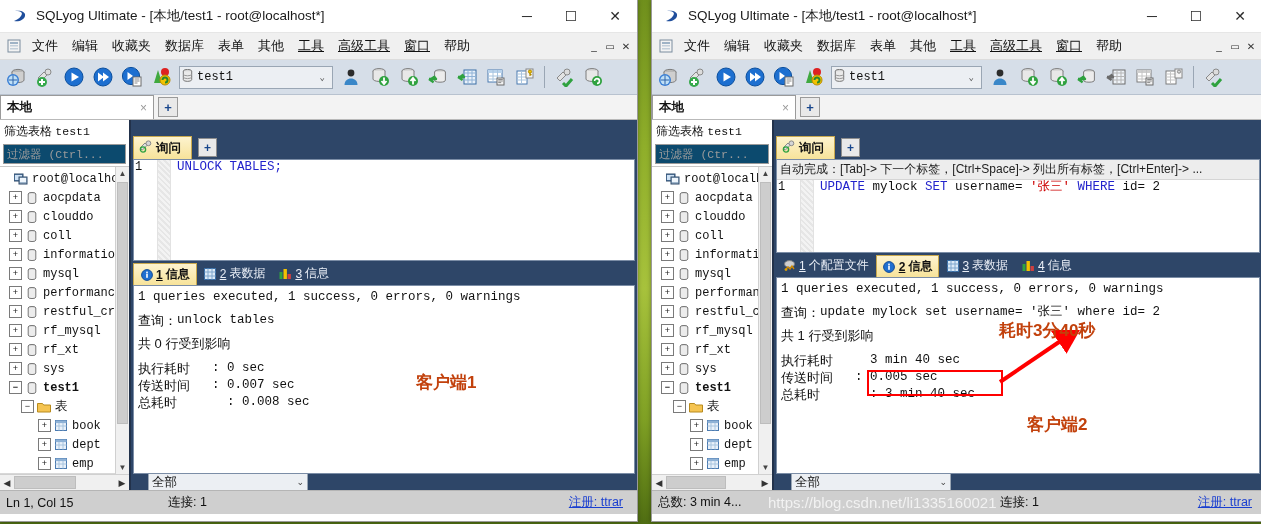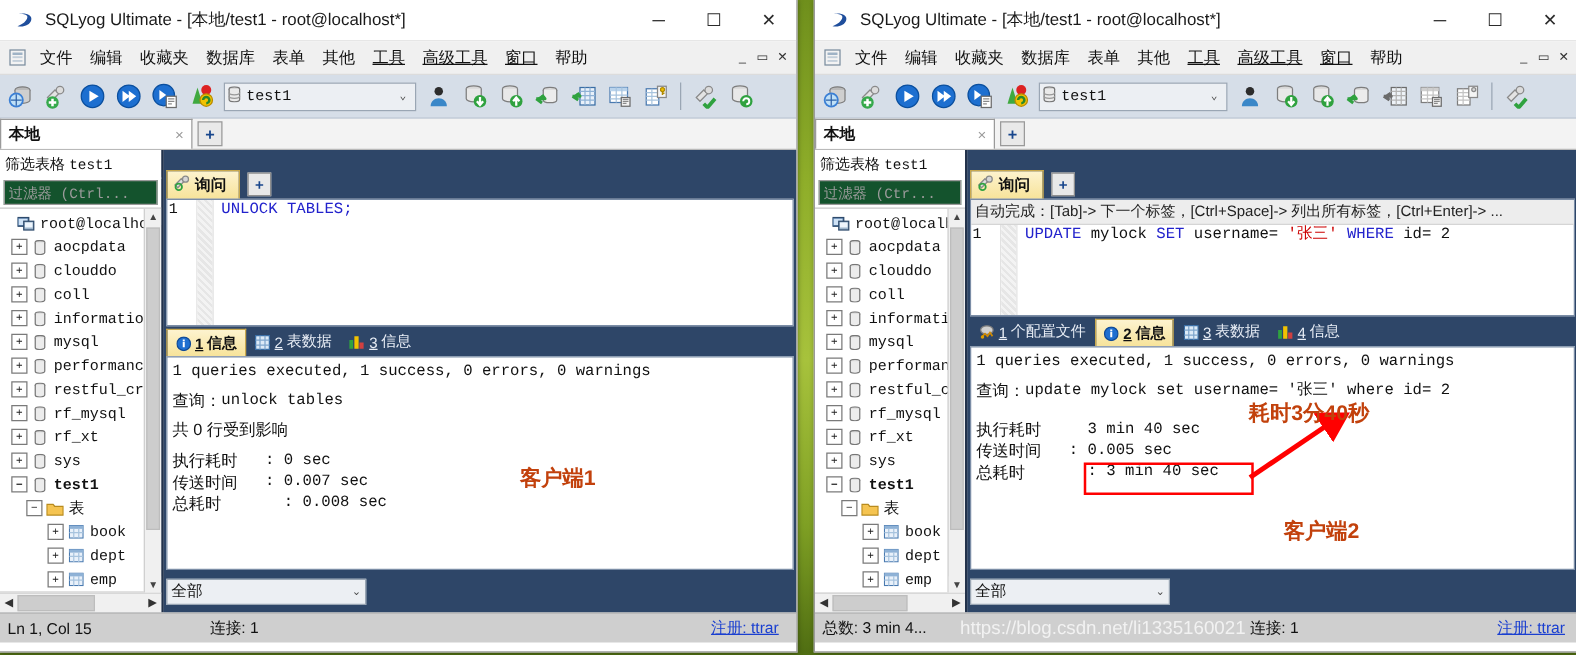--- a/index.html
+++ b/index.html
@@ -54,21 +54,21 @@
 
   
   .wbody{display:flex;height:370px;background:#2e4668;}
   .objpane{background:#ffffff;border-right:2px solid #22324b;display:flex;flex-direction:column;}
   .left .objpane{width:129px;}
   .right .objpane{width:120px;}
 
   .filter-title{font-size:12px;color:#111;padding:3px 4px 2px 4px;white-space:nowrap;
                 font-family:"Liberation Sans",sans-serif;border-bottom:1px solid #fff;}
   .filter-title .mono{font-family:"Liberation Mono",monospace;font-size:11.5px;}
-  .filter-box{margin:1px 3px 2px 3px;height:18px;border:1px solid #9a9a9a;background:#14532d;
+  .filter-box{margin:1px 3px 2px 3px;height:18px;border:1px solid #9a9a9a;background:#0c4a6e;
               display:flex;align-items:center;padding:0 3px;}
   .filter-box span{font-family:"Liberation Mono","DejaVu Sans Mono",monospace;font-size:11.5px;color:#9b9b9b;white-space:nowrap;overflow:hidden;}
 
   .tree-wrap{flex:1;position:relative;overflow:hidden;border-top:1px solid #c8c8c8;}
   .tree{position:absolute;inset:0 13px 0 0;overflow:hidden;padding-top:2px;}
   .tnode{display:flex;align-items:center;height:19px;font-family:"Liberation Mono","DejaVu Sans Mono",monospace;
          font-size:12px;color:#111;white-space:nowrap;}
   .tnode.cjk{font-family:"Liberation Sans",sans-serif;font-size:12.5px;}
   .tog{width:11px;height:11px;border:1px solid #7a7a7a;background:#fff;display:inline-flex;
        align-items:center;justify-content:center;font-size:9px;line-height:1;color:#222;
@@ -117,21 +117,21 @@
   .rtab .ri{width:13px;height:13px;display:inline-flex;align-items:center;justify-content:center;flex:none;}
 
   .results{background:#fff;border:1px solid #7b8da6;margin:0 2px;flex:1;position:relative;overflow:hidden;
            font-family:"Liberation Mono","DejaVu Sans Mono",monospace;font-size:12.5px;color:#111;
            padding:3px 4px;line-height:17px;}
   .rline{white-space:pre;}
   .rcjk{font-family:"Liberation Sans",sans-serif;font-size:13px;}
   .rpair{display:flex;white-space:pre;}
   .rpair .lbl{font-family:"Liberation Sans",sans-serif;font-size:13px;width:74px;flex:none;}
 
-  .bottombar{height:34px;display:flex;align-items:center;padding-left:2px;}
+  .bottombar{height:16px;display:flex;align-items:center;padding-left:17px;}
   .allcombo{height:19px;min-width:152px;background:#eceff3;border:1px solid #9aa6b4;display:flex;
             align-items:center;padding:0 3px;font-size:12.5px;color:#111;}
   .allcombo .cb-arrow{margin-left:auto;font-size:9px;color:#444;padding-left:18px;}
 
   .statusbar{height:23px;background:#cfcfcf;border-top:1px solid #b5b5b5;display:flex;align-items:center;
              font-size:12.5px;color:#111;position:relative;}
   .sb-cell{padding:0 6px;white-space:nowrap;}
   .sb-reg{color:#1a3fd0;text-decoration:underline;}
 
   
@@ -1045,20 +1045,21 @@
         </div>
 
         <div class="results">
           <div class="rline">1 queries executed, 1 success, 0 errors, 0 warnings</div>
           <div style="height:6px"></div>
           <div class="rpair">
             <span class="rcjk">查询：</span>
             <span>update mylock set username= '张三' where id= 2</span>
           </div>
           <div style="height:6px"></div>
+          <div class="rline rcjk">共 1 行受到影响</div>
           <div style="height:8px"></div>
           <div class="rpair">
             <span class="lbl">执行耗时</span>
             <span>  3 min 40 sec</span>
           </div>
           <div class="rpair">
             <span class="lbl">传送时间</span>
             <span>: 0.005 sec</span>
           </div>
           <div class="rpair">

